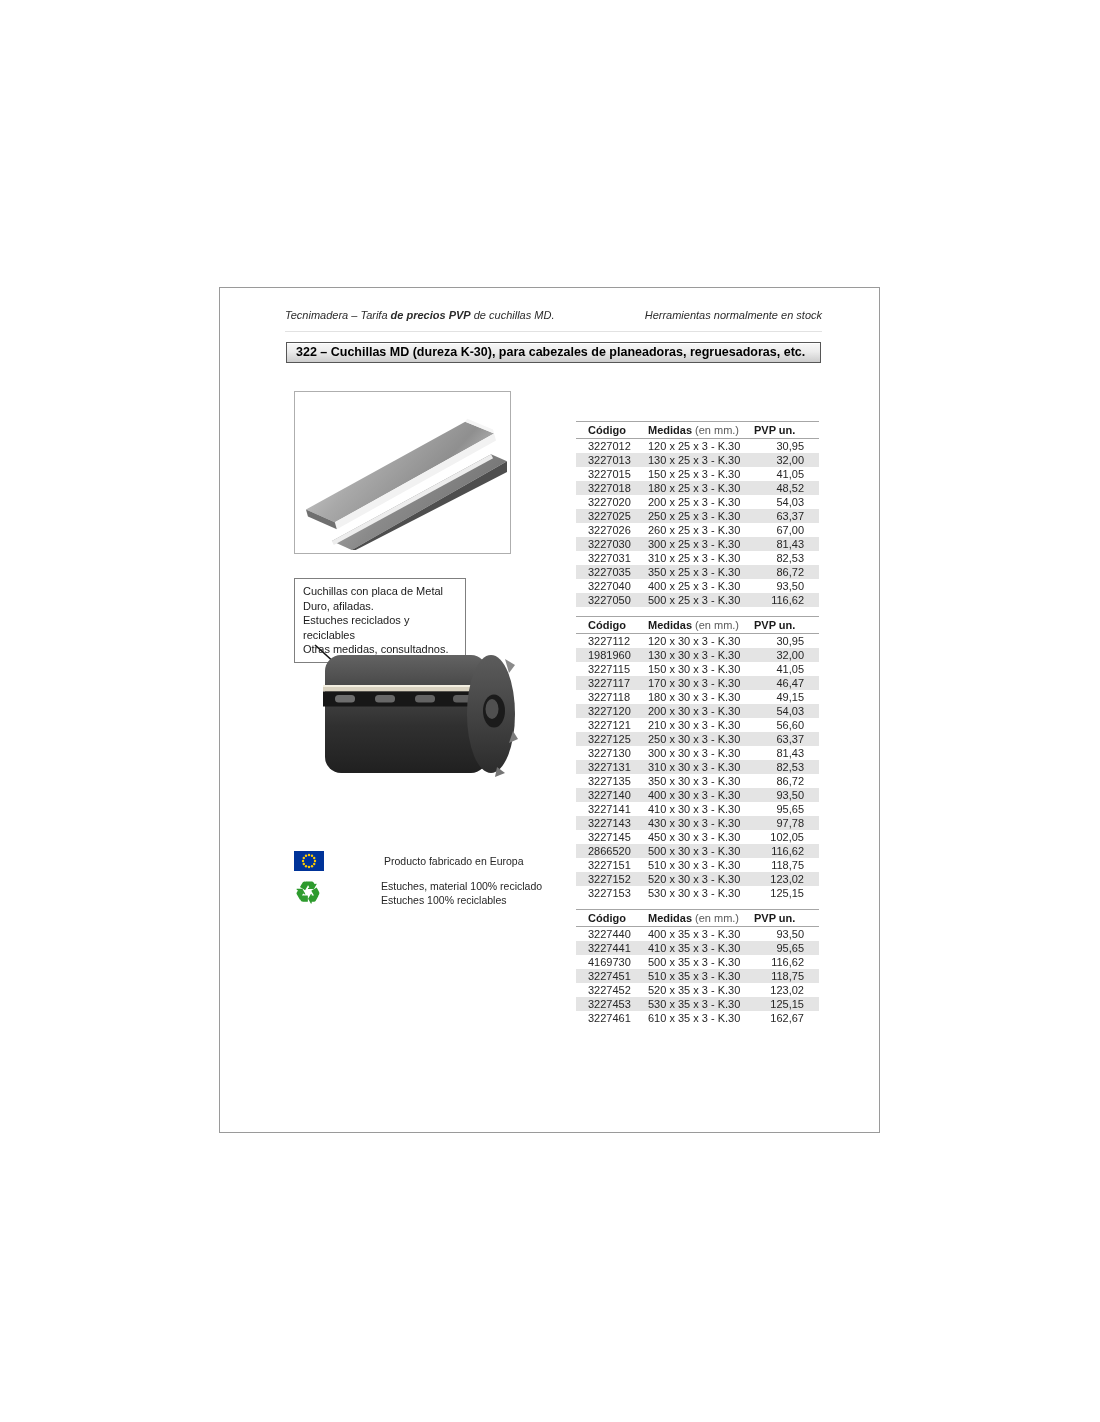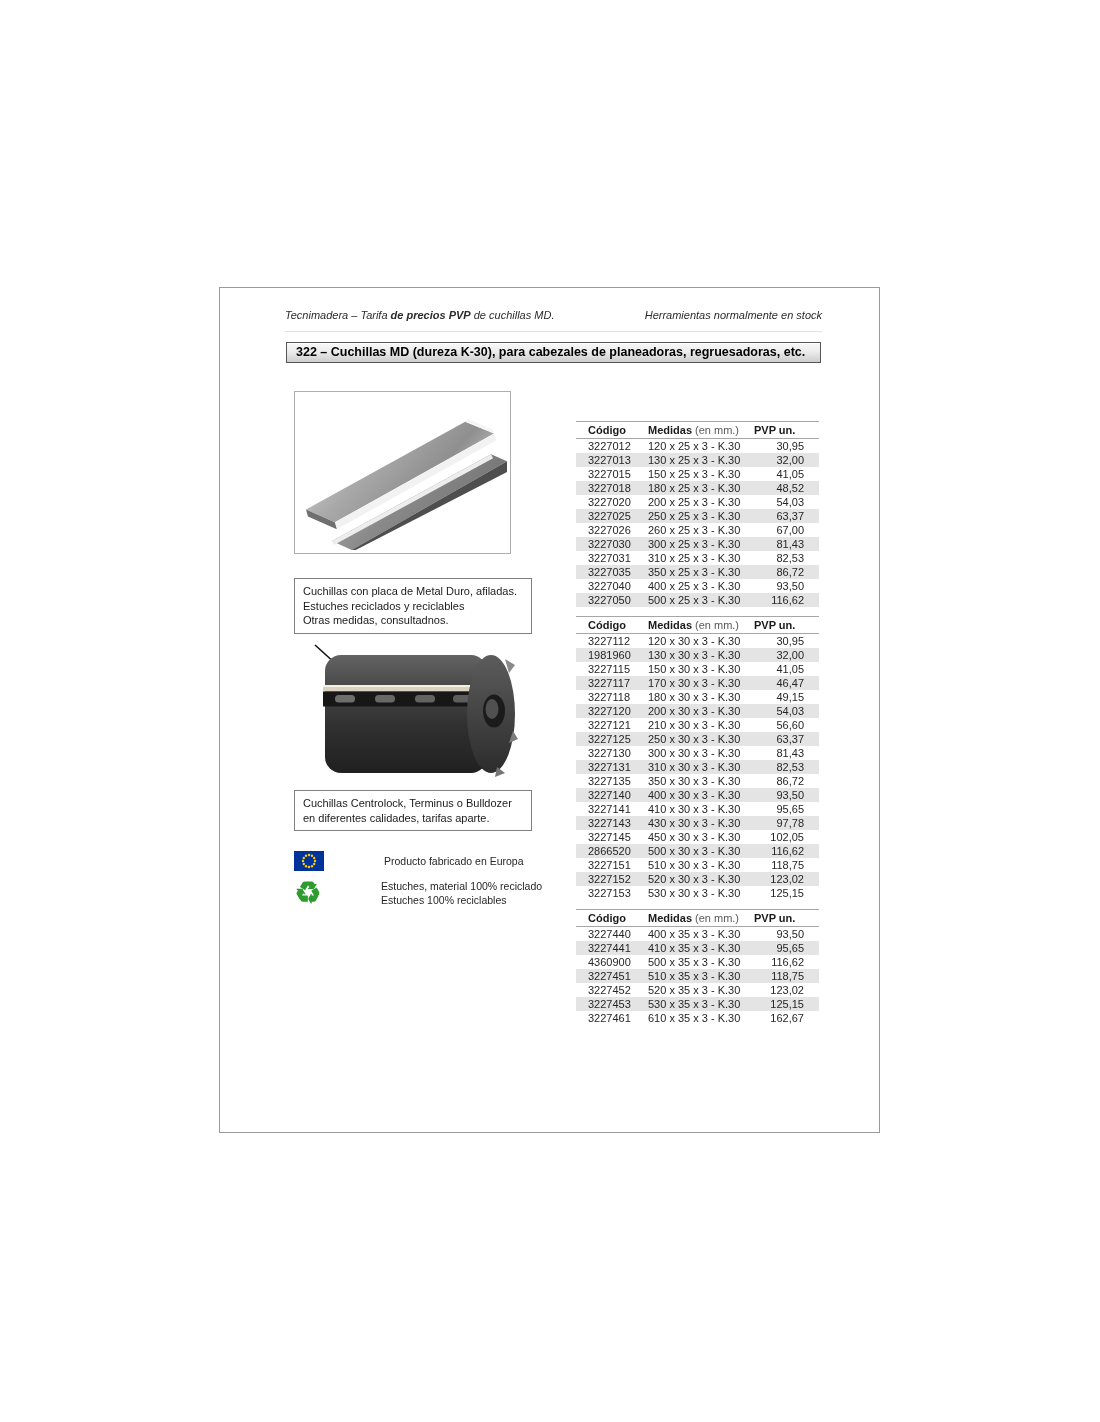--- a/index.html
+++ b/index.html
@@ -29,21 +29,21 @@
     font-weight:bold; font-size:12.5px; color:#000;
     line-height:19px; padding-left:9px; white-space:nowrap; overflow:hidden;
   }
   
   .img-box1 {
     position:absolute; left:74px; top:103px; width:217px; height:163px;
     border:1px solid #aeaeae; background:#fff; padding:3px;
   }
   .img-box1 svg { width:100%; height:100%; display:block; }
   .note-box {
-    position:absolute; left:74px; width:238px;
+    position:absolute; left:74px; width:172px;
     border:1px solid #7f7f7f; background:#fff;
     font-size:11px; line-height:14.5px; color:#1a1a1a;
     padding:5px 8px;
   }
   .note1 { top:290px; }
   .note2 { top:502px; }
   .cutter-wrap { position:absolute; left:79px; top:347px; width:220px; height:150px; }
   .cutter-wrap svg { width:100%; height:100%; display:block; }
   .eu-row { position:absolute; left:74px; top:563px; display:flex; align-items:center; gap:14px; }
   .eu-flag { width:30px; height:20px; display:block; }
@@ -153,24 +153,20 @@
 
       <ellipse cx="192" cy="79" rx="24" ry="59" fill="url(#capG)"></ellipse>
       <polygon points="206,24 216,30 210,38" fill="#8a8a8a"></polygon>
       <polygon points="214,96 219,104 210,108" fill="#7d7d7d"></polygon>
       <polygon points="198,132 206,138 196,142" fill="#757575"></polygon>
       <ellipse cx="195" cy="76" rx="11" ry="16.5" fill="#1b1b1b"></ellipse>
       <ellipse cx="193" cy="74" rx="6.5" ry="10" fill="#505050"></ellipse>
     </svg>
   </div>
 
-  <div class="note-box note2">
-    <div>Cuchillas Centrolock, Terminus o Bulldozer</div>
-    <div>en diferentes calidades, tarifas aparte.</div>
-  </div>
 
   <div class="eu-row">
     <svg class="eu-flag" viewBox="0 0 30 20">
       <rect width="30" height="20" fill="#003399"></rect>
       <g fill="#ffcc00">
         <circle cx="15" cy="4" r="1.2"></circle>
           <circle cx="18" cy="4.8" r="1.2"></circle>
         <circle cx="20.2" cy="7" r="1.2"></circle>
           <circle cx="21" cy="10" r="1.2"></circle>
         <circle cx="20.2" cy="13" r="1.2"></circle>
@@ -385,21 +381,21 @@
             <td class="c-code">3227440</td>
             <td class="c-med">400 x 35 x 3 - K.30</td>
             <td class="c-price">93,50</td>
           </tr>
           <tr>
             <td class="c-code">3227441</td>
             <td class="c-med">410 x 35 x 3 - K.30</td>
             <td class="c-price">95,65</td>
           </tr>
           <tr>
-            <td class="c-code">4360900</td>
+            <td class="c-code">4169730</td>
             <td class="c-med">500 x 35 x 3 - K.30</td>
             <td class="c-price">116,62</td>
           </tr>
           <tr>
             <td class="c-code">3227451</td>
             <td class="c-med">510 x 35 x 3 - K.30</td>
             <td class="c-price">118,75</td>
           </tr>
           <tr>
             <td class="c-code">3227452</td>

